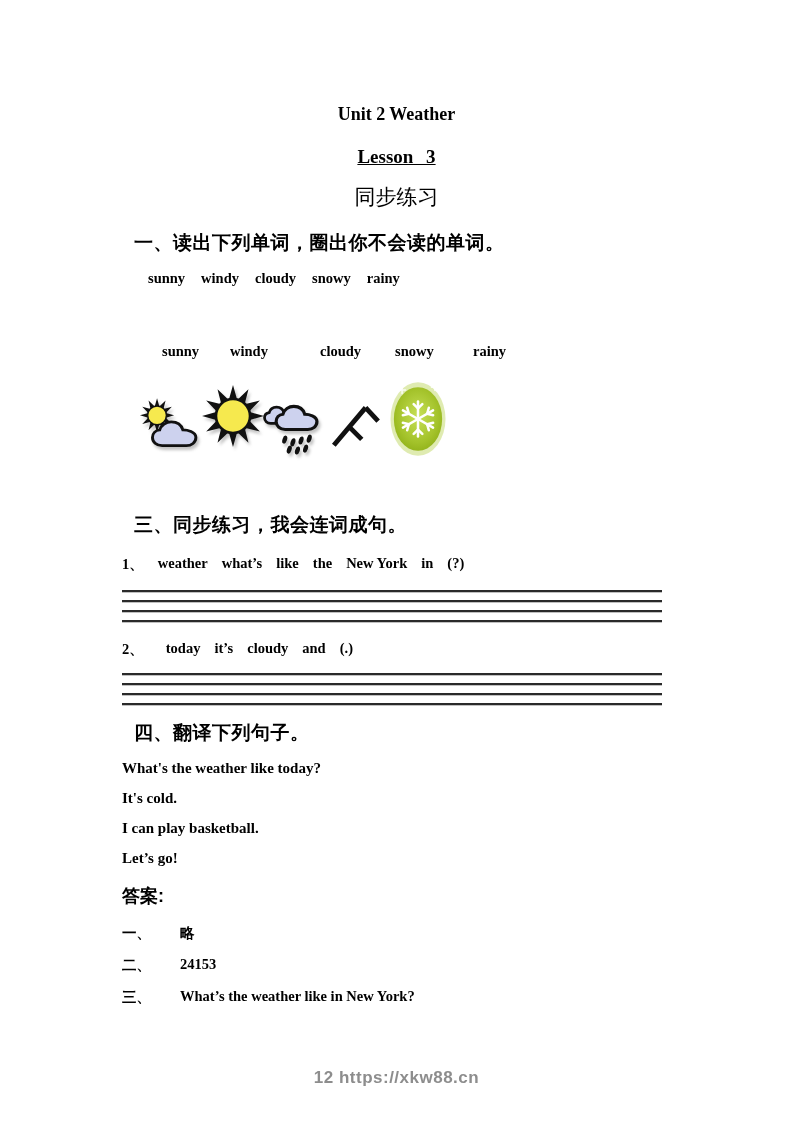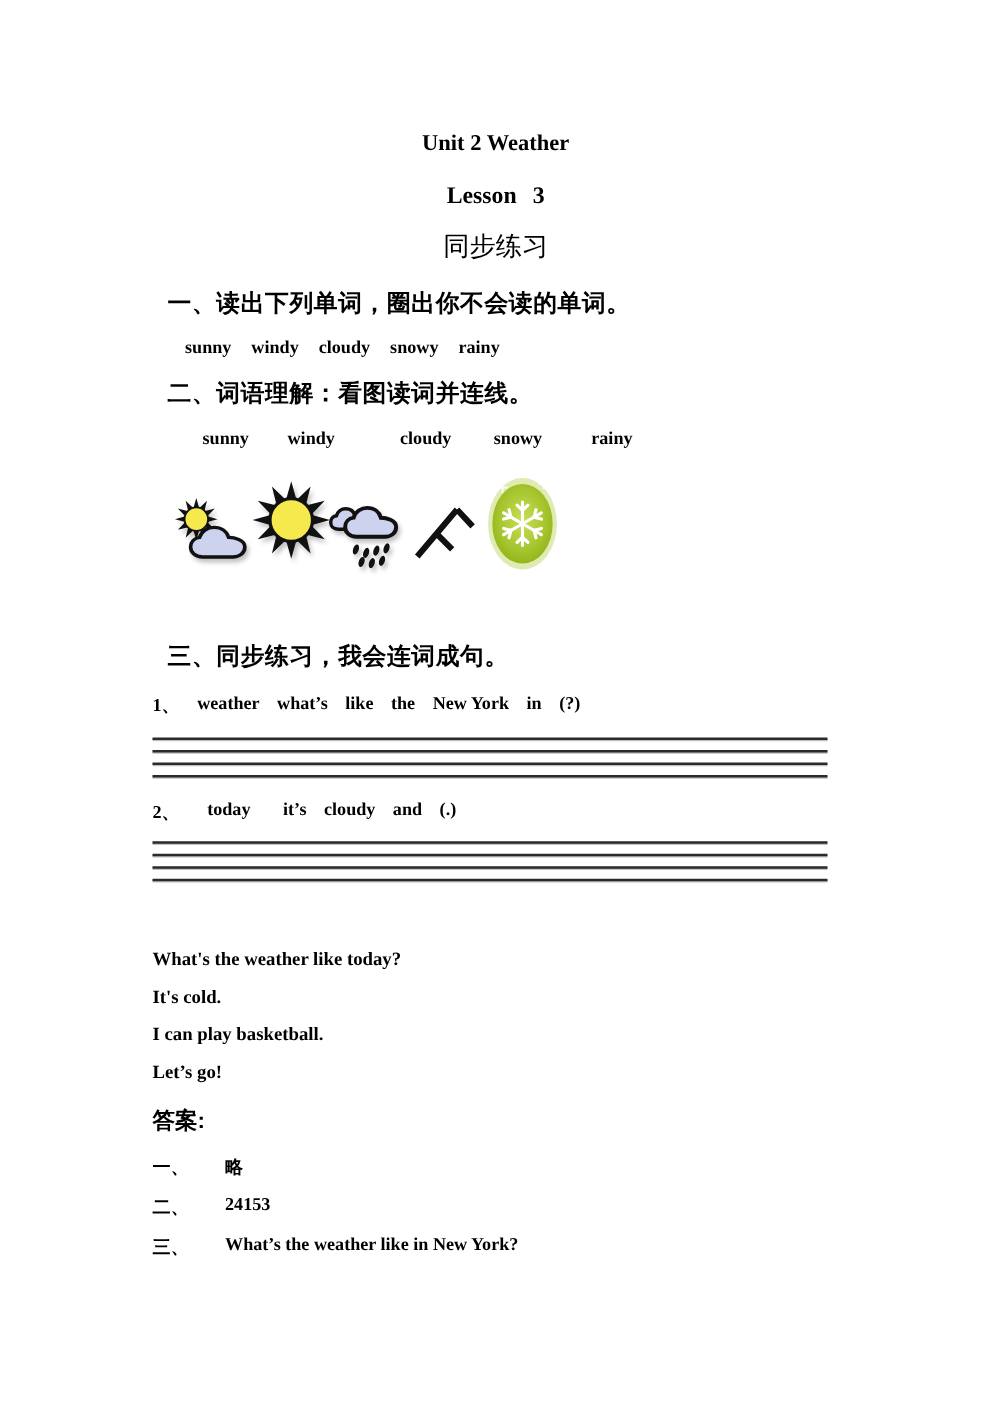--- a/index.html
+++ b/index.html
@@ -1,21 +1,21 @@
 <!DOCTYPE html>
 <html><head>
 <meta charset="utf-8">
 <style>
   html,body{margin:0;padding:0;background:#fff;}
   .page{position:relative;width:793px;height:1122px;background:#fff;margin:0 auto;
         font-family:"Liberation Serif",serif;color:#000;overflow:hidden;}
   .abs{position:absolute;font-weight:bold;}
   .center{left:0;right:0;text-align:center;}
   .t1{top:104px;font-size:18px;font-weight:bold;}
-  .t2{top:146px;font-size:19px;font-weight:bold;word-spacing:8px;}
+  .t2{top:146px;font-size:19px;font-weight:bold;word-spacing:8px;text-decoration:underline;}
   .t3{top:183px;font-size:21px;font-weight:400;}
   .sec-h{left:122px;font-size:19px;font-weight:bold;font-family:"Liberation Sans",sans-serif;letter-spacing:0.5px;margin-left:12px;}
   .word-row{display:flex;font-size:14.5px;}
   .row1{top:270px;left:148px;gap:16px;}
   .item-row{display:flex;font-size:14.5px;gap:14px;}
   .w2{top:343px;font-size:14.5px;}
   .lines{left:122px;width:540px;}
   .wline{height:2px;background:#2a2a2a;margin-bottom:8px;box-shadow:0 1px 0 rgba(140,140,140,.55);}
   .sent{left:122px;font-size:15px;}
   .ans-h{left:122px;font-size:18px;font-weight:bold;font-family:"Liberation Sans",sans-serif;}
@@ -36,21 +36,20 @@
 
   <div class="abs sec-h" style="top:230px">一、读出下列单词，圈出你不会读的单词。</div>
   <div class="abs word-row row1">
     <span>sunny</span>
     <span>windy</span>
     <span>cloudy</span>
     <span>snowy</span>
     <span>rainy</span>
   </div>
 
-  <div class="abs sec-h" style="top:302px">二、词语理解：看图读词并连线。</div>
   <span class="abs w2" style="left:162px">sunny</span>
   <span class="abs w2" style="left:230px">windy</span>
   <span class="abs w2" style="left:320px">cloudy</span>
   <span class="abs w2" style="left:395px">snowy</span>
   <span class="abs w2" style="left:473px">rainy</span>
 
   <svg class="icon shadowed" style="left:138px;top:397px" width="62" height="52" viewBox="0 0 72 60">
     <g transform="translate(1,0) scale(0.66)">
       <polygon fill="#111" points="62,32 47.5,36.1 58,47 43.3,43.3 47,58 36.1,47.5 32,62 27.9,47.5 17,58 20.7,43.3 6,47 16.5,36.1 2,32 16.5,27.9 6,17 20.7,20.7 17,6 27.9,16.5 32,2 36.1,16.5 47,6 43.3,20.7 58,17 47.5,27.9"></polygon>
       <circle cx="32" cy="32" r="16.5" fill="#f6e94e" stroke="#111" stroke-width="2.5"></circle>
@@ -125,47 +124,49 @@
   <div class="abs lines" style="top:590px">
     <div class="wline"></div>
     <div class="wline"></div>
     <div class="wline"></div>
     <div class="wline"></div>
   </div>
 
   <div class="abs item-row" style="top:640px;left:122px">
     <span>2、</span>
     <span style="margin-left:8px">today</span>
-    <span style="margin-left:12px">it’s</span>
+    <span style="">it’s</span>
     <span>cloudy</span>
     <span>and</span>
     <span>(.)</span>
   </div>
 
   <div class="abs lines" style="top:673px">
     <div class="wline"></div>
     <div class="wline"></div>
     <div class="wline"></div>
     <div class="wline"></div>
   </div>
 
+  <div class="abs sec-h" style="top:720px">四、翻译下列句子。</div>
   <div class="abs sent" style="top:760px">What's the weather like today?</div>
   <div class="abs sent" style="top:790px">It's cold.</div>
   <div class="abs sent" style="top:820px">I can play basketball.</div>
   <div class="abs sent" style="top:850px">Let’s go!</div>
 
   <div class="abs ans-h" style="top:884px">答案:</div>
 
   <div class="abs ans-row" style="top:924px">
     <span class="ans-label">一、</span>
     <span>略</span>
   </div>
   <div class="abs ans-row" style="top:956px">
     <span class="ans-label">二、</span>
     <span>24153</span>
   </div>
   <div class="abs ans-row" style="top:988px">
     <span class="ans-label">三、</span>
     <span>What’s the weather like in New York?</span>
   </div>
 
+  <div class="abs center footer">12 https://xkw88.cn</div>
 
 </div>
 
 </body></html>

